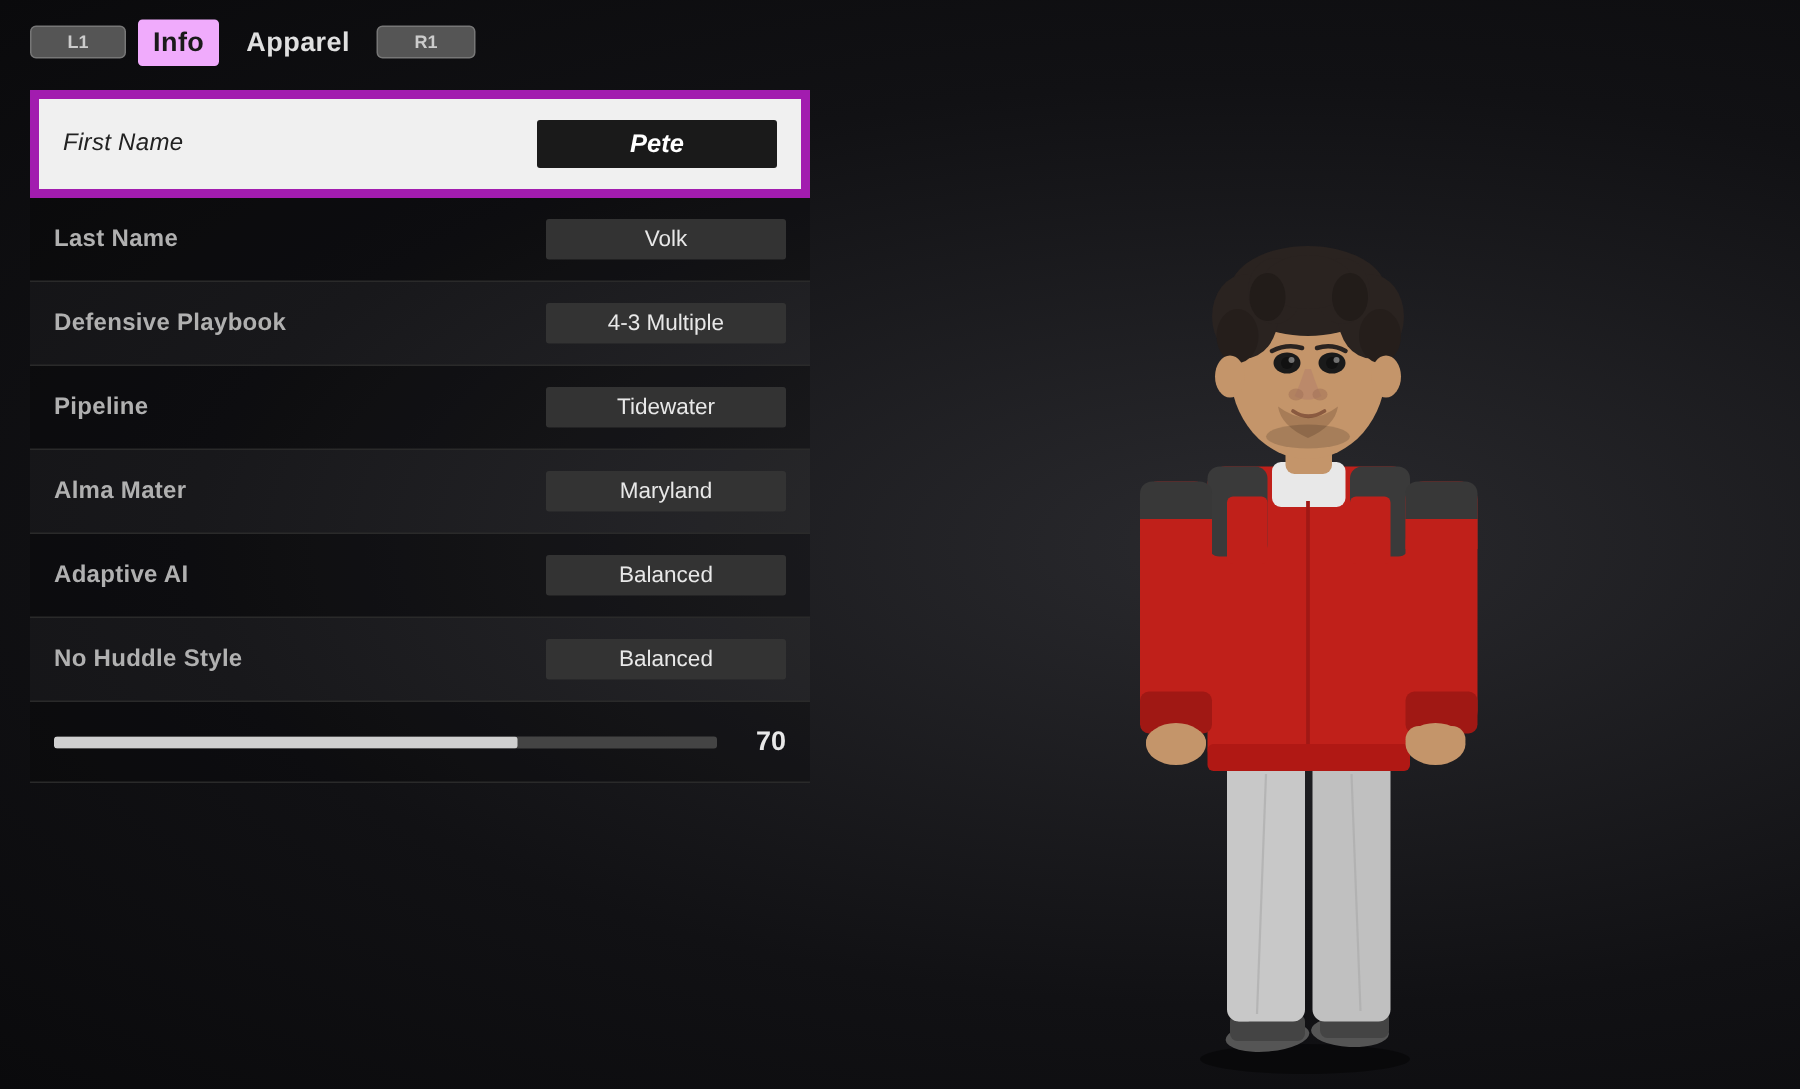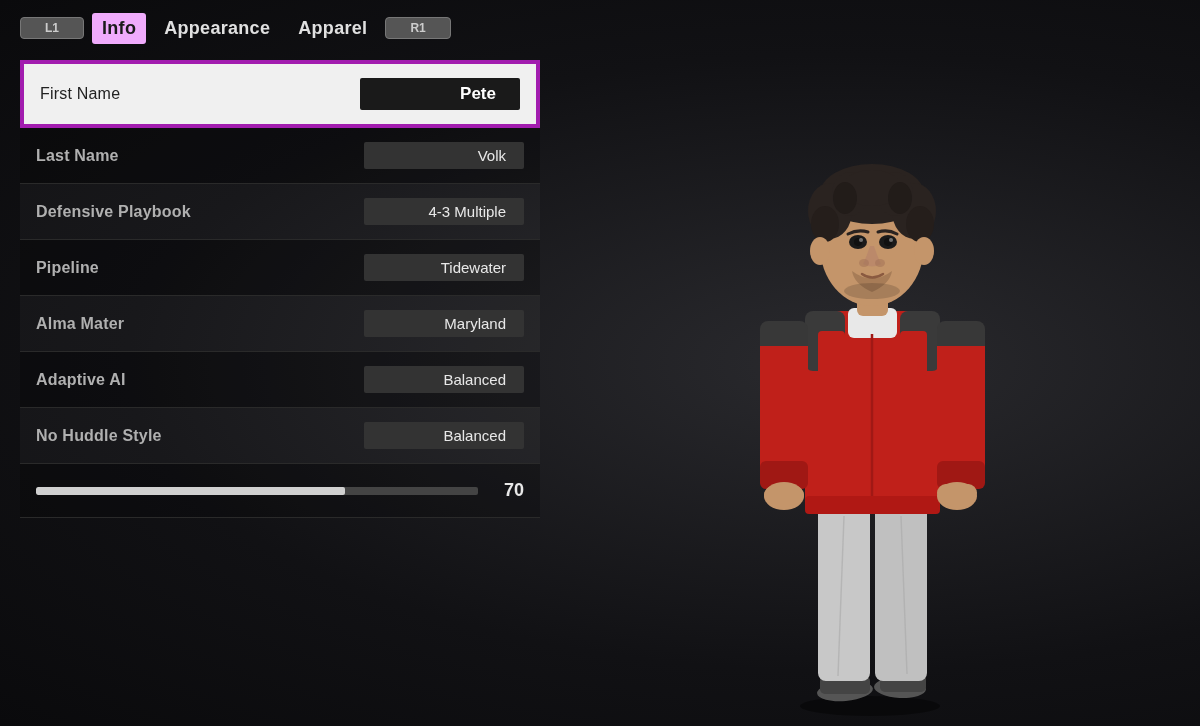--- a/index.html
+++ b/index.html
@@ -81,21 +81,22 @@
     .form-row:nth-child(odd) {
       background: rgba(255,255,255,0.03);
     }
 
     .form-row:nth-child(even) {
       background: rgba(0,0,0,0.2);
     }
 
     .form-row.first-row {
       background: #f0f0f0;
-      border: 4px solid #a21caf;
+      border: 6px solid #a21caf;
+      font-style: italic;
     }
 
     .form-label {
       color: #b0b0b0;
       font-size: 16px;
       font-weight: 700;
       letter-spacing: 0.2px;
     }
 
     .form-row.first-row .form-label {
@@ -103,21 +104,21 @@
       font-weight: 500;
     }
 
     .form-value {
       background: #333;
       color: #e8e8e8;
       font-size: 15px;
       padding: 5px 18px;
       border-radius: 2px;
       min-width: 160px;
-      text-align: right;
+      text-align: center;
     }
 
     .form-row.first-row .form-value {
       background: #1a1a1a;
       color: #ffffff;
       font-size: 17px;
       font-weight: 600;
       padding: 6px 24px;
     }
 
@@ -197,21 +198,20 @@
 
   </style>
 </head>
 <body>
 
 <div class="bg-overlay"></div>
 
 <nav class="top-nav">
   <span class="nav-badge">L1</span>
   <div class="nav-tab active">Info</div>
-  <div class="nav-tab">Appearance</div>
   <div class="nav-tab">Apparel</div>
   <span class="nav-badge">R1</span>
 </nav>
 
 <div class="form-panel">
 
   <div class="form-row first-row">
     <span class="form-label">First Name</span>
     <span class="form-value">Pete</span>
   </div>

